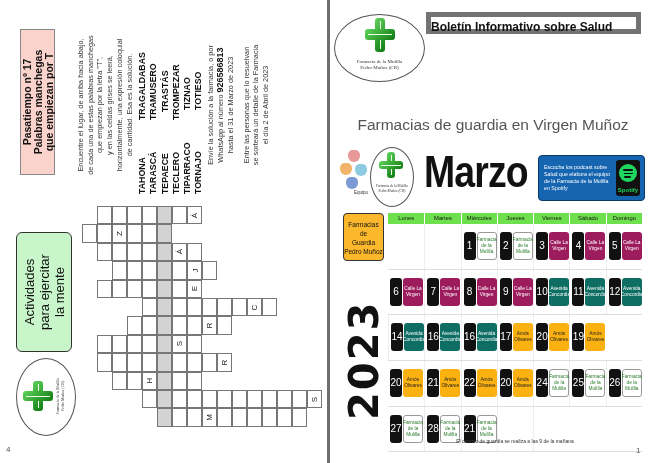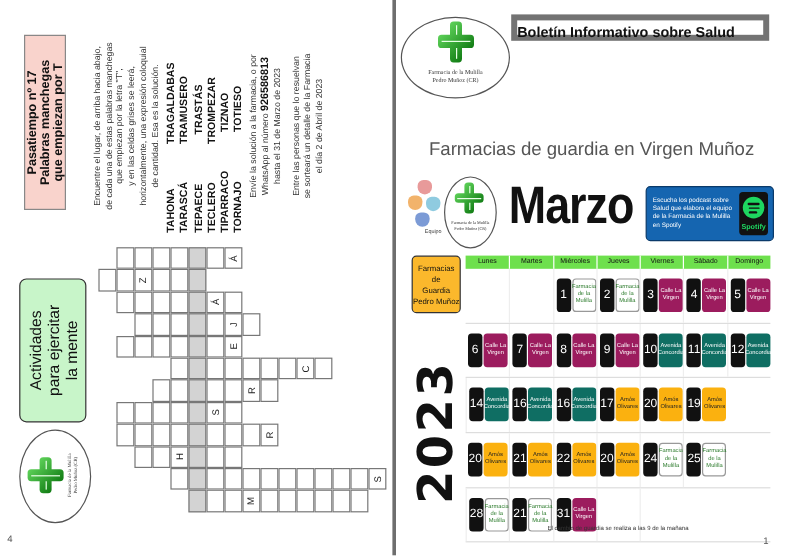--- a/index.html
+++ b/index.html
@@ -406,33 +406,37 @@
             <div class="ph olivares">Amós Olivares</div>
           </div>
           <div class="cal-cell">
             <div class="day">24</div>
             <div class="ph mulilla">Farmacia de la Mulilla</div>
           </div>
           <div class="cal-cell">
             <div class="day">25</div>
             <div class="ph mulilla">Farmacia de la Mulilla</div>
           </div>
+          <div class="cal-cell">
+            <div class="day">26</div>
+            <div class="ph mulilla">Farmacia de la Mulilla</div>
+          </div>
         </div>
         <div class="cal-row">
+          <div class="cal-cell" style="border-left: none;">
+            <div class="day">27</div>
+            <div class="ph mulilla">Farmacia de la Mulilla</div>
+          </div>
           <div class="cal-cell">
             <div class="day">28</div>
             <div class="ph mulilla">Farmacia de la Mulilla</div>
           </div>
           <div class="cal-cell">
             <div class="day">21</div>
             <div class="ph mulilla">Farmacia de la Mulilla</div>
-          </div>
-          <div class="cal-cell">
-            <div class="day">31</div>
-            <div class="ph virgen">Calle La Virgen</div>
           </div>
           <div class="cal-cell"></div>
           <div class="cal-cell"></div>
         </div>
       </div>
   </div>
 
   <div class="cal-note">El cambio de guardia se realiza a las 9 de la mañana</div>
   <div class="page-num" style="left:306px;top:446px;">1</div>
 </div>

